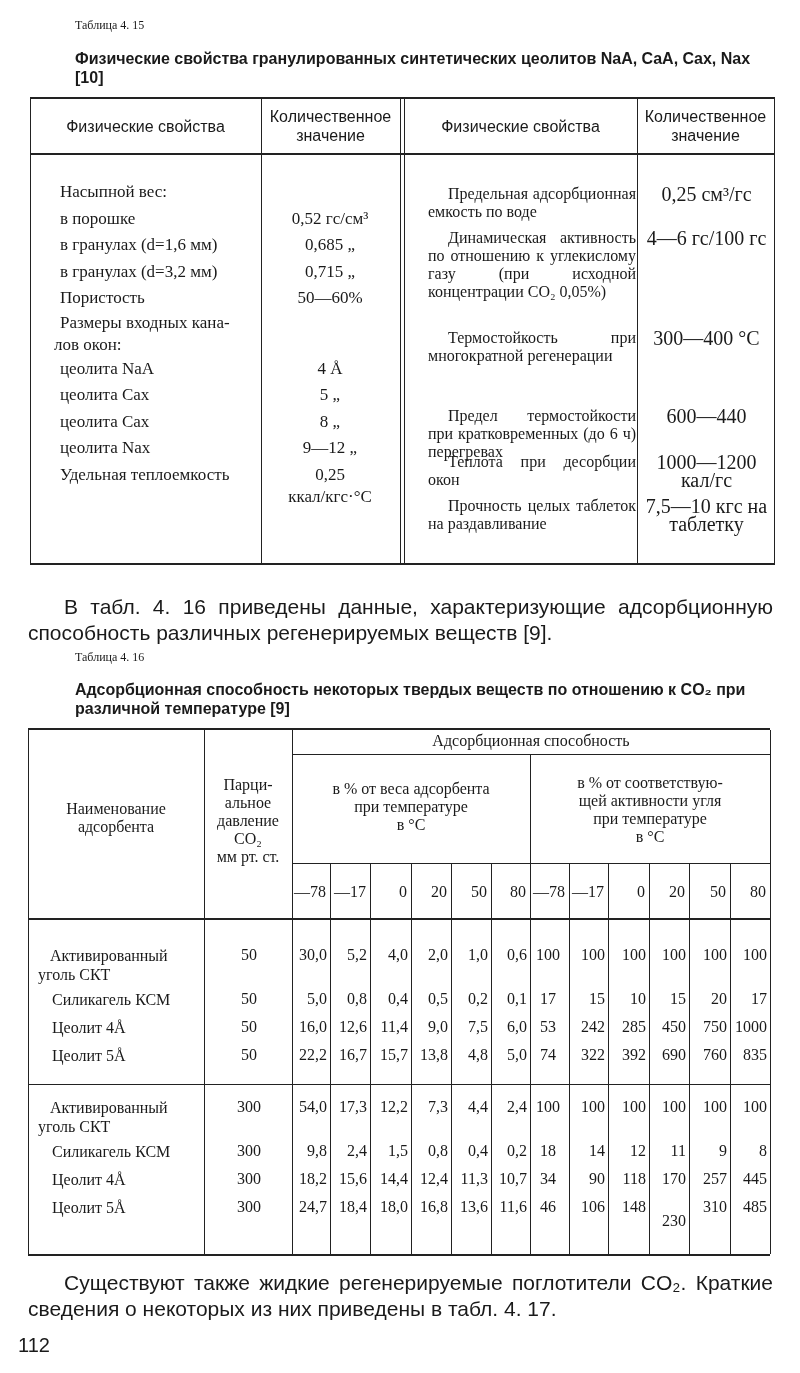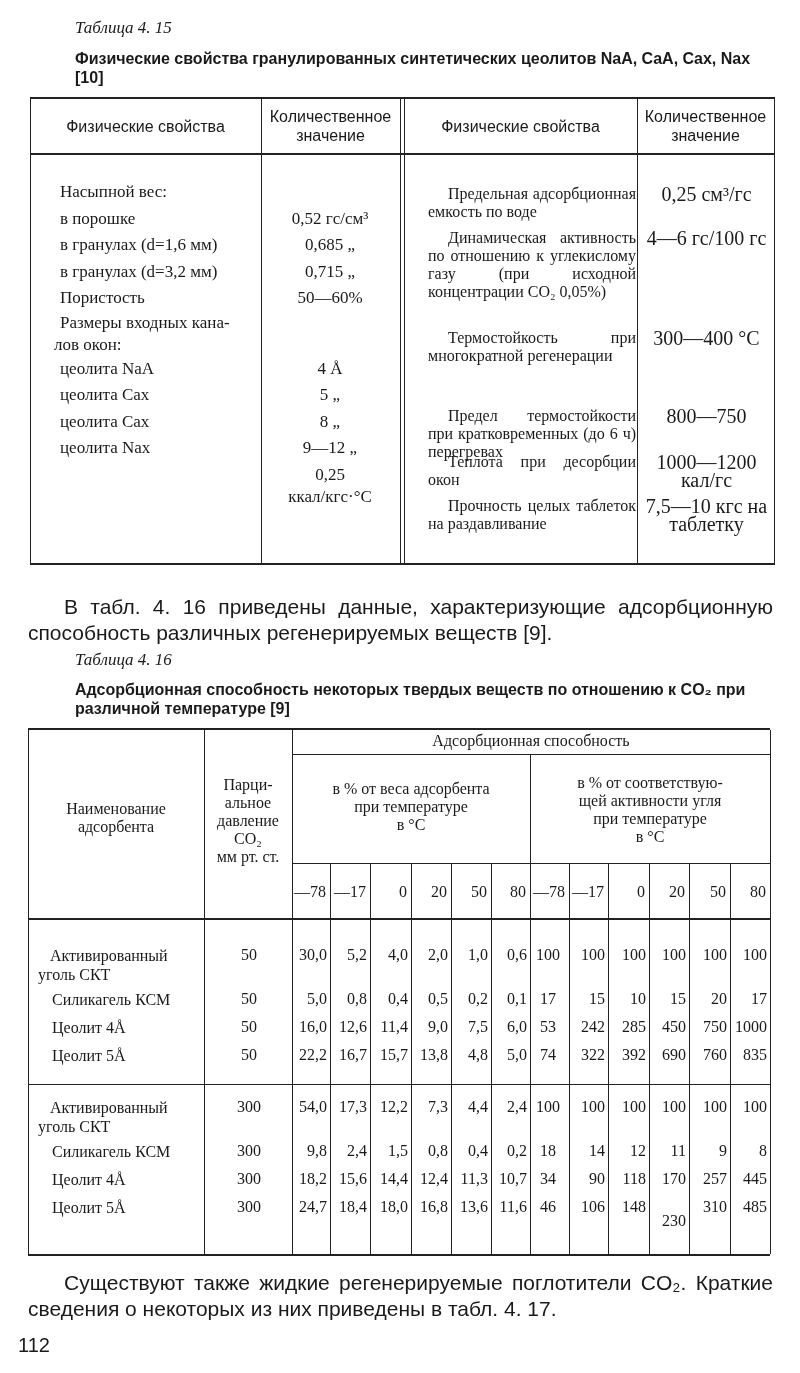--- a/index.html
+++ b/index.html
@@ -1,21 +1,21 @@
 <!DOCTYPE html>
 <html><head>
 <meta charset="utf-8">
 <style>
   html, body { margin: 0; padding: 0; background: #ffffff; }
   body {
     width: 800px; height: 1373px; position: relative; overflow: hidden;
     font-family: "Liberation Serif", "DejaVu Serif", serif; color: #1a1a1a;
   }
   .abs { position: absolute; }
-  .caption-label { font-style: italic; font-size: 17px; }
+  .caption-label { font-size: 12px; }
   .caption-title { font-family: "Liberation Sans", "DejaVu Sans", sans-serif; font-weight: bold; font-size: 16px; line-height: 19px; }
   .para { font-family: "Liberation Sans", "DejaVu Sans", sans-serif; font-size: 21px; line-height: 26px; text-align: justify; }
   .pagenum { font-family: "Liberation Sans", "DejaVu Sans", sans-serif; font-size: 20px; }
 
   
   .t15 { left: 30px; top: 97px; width: 745px; height: 468px; }
   .t15 .frame-top { position: absolute; left: 0; right: 0; top: 0; border-top: 2px solid #222; }
   .t15 .frame-bottom { position: absolute; left: 0; right: 0; bottom: 0; border-top: 2.5px solid #222; }
   .t15 .head-sep { position: absolute; left: 0; right: 0; top: 56px; border-top: 2px solid #222; }
   .vline { position: absolute; top: 2px; bottom: 2px; border-left: 1.5px solid #222; }
@@ -66,20 +66,21 @@
         <div class="lrow">в порошке</div>
         <div class="lrow">в гранулах (d=1,6 мм)</div>
         <div class="lrow">в гранулах (d=3,2 мм)</div>
         <div class="lrow">Пористость</div>
         <div class="lrow" style="margin-top: 0px; line-height: 22px;">Размеры входных кана-</div>
         <div class="lrow" style="margin-left: -6px; line-height: 22px;">лов окон:</div>
         <div class="lrow">цеолита NaA</div>
         <div class="lrow">цеолита Cax</div>
         <div class="lrow">цеолита Cax</div>
         <div class="lrow">цеолита Nax</div>
+        <div class="lrow" style="line-height: 26px;">Удельная теплоемкость</div>
         <div class="lrow" style="line-height: 18px;">&nbsp;</div>
       </div>
       <div class="lval" style="text-align: center;">
         <div class="lrow">&nbsp;</div>
         <div class="lrow">0,52 гс/см³</div>
         <div class="lrow">0,685  „</div>
         <div class="lrow">0,715  „</div>
         <div class="lrow">50—60%</div>
         <div class="lrow" style="line-height: 22px;">&nbsp;</div>
         <div class="lrow" style="line-height: 22px;">&nbsp;</div>
@@ -92,21 +93,21 @@
       </div>
     </div>
   <div id="t15-right">
       <div class="rrow" style="top:88px; text-indent:20px;">Предельная адсорбционная емкость по воде</div>
       <div class="rval" style="top:88px;">0,25 см³/гс</div>
       <div class="rrow" style="top:132px; text-indent:20px;">Динамическая активность по отношению к углекислому газу (при исходной концентрации CO₂ 0,05%)</div>
       <div class="rval" style="top:132px;">4—6 гс/100 гс</div>
       <div class="rrow" style="top:232px; text-indent:20px;">Термостойкость при многократной регенерации</div>
       <div class="rval" style="top:232px;">300—400 °C</div>
       <div class="rrow" style="top:310px; text-indent:20px;">Предел термостойкости при кратковременных (до 6 ч) перегревах</div>
-      <div class="rval" style="top:310px;">800—750</div>
+      <div class="rval" style="top:310px;">600—440</div>
       <div class="rrow" style="top:356px; text-indent:20px;">Теплота при десорбции окон</div>
       <div class="rval" style="top:356px;">1000—1200 кал/гс</div>
       <div class="rrow" style="top:400px; text-indent:20px;">Прочность целых таблеток на раздавливание</div>
       <div class="rval" style="top:400px;">7,5—10 кгс на таблетку</div>
     </div>
 </div>
 
 <div class="abs para" style="left:28px; top:594px; width:745px; text-indent:36px;">В табл. 4. 16 приведены данные, характеризующие адсорбционную способность различных регенерируемых веществ [9].</div>
 
 <div class="abs caption-label" style="left:75px; top:650px;">Таблица 4. 16</div>

